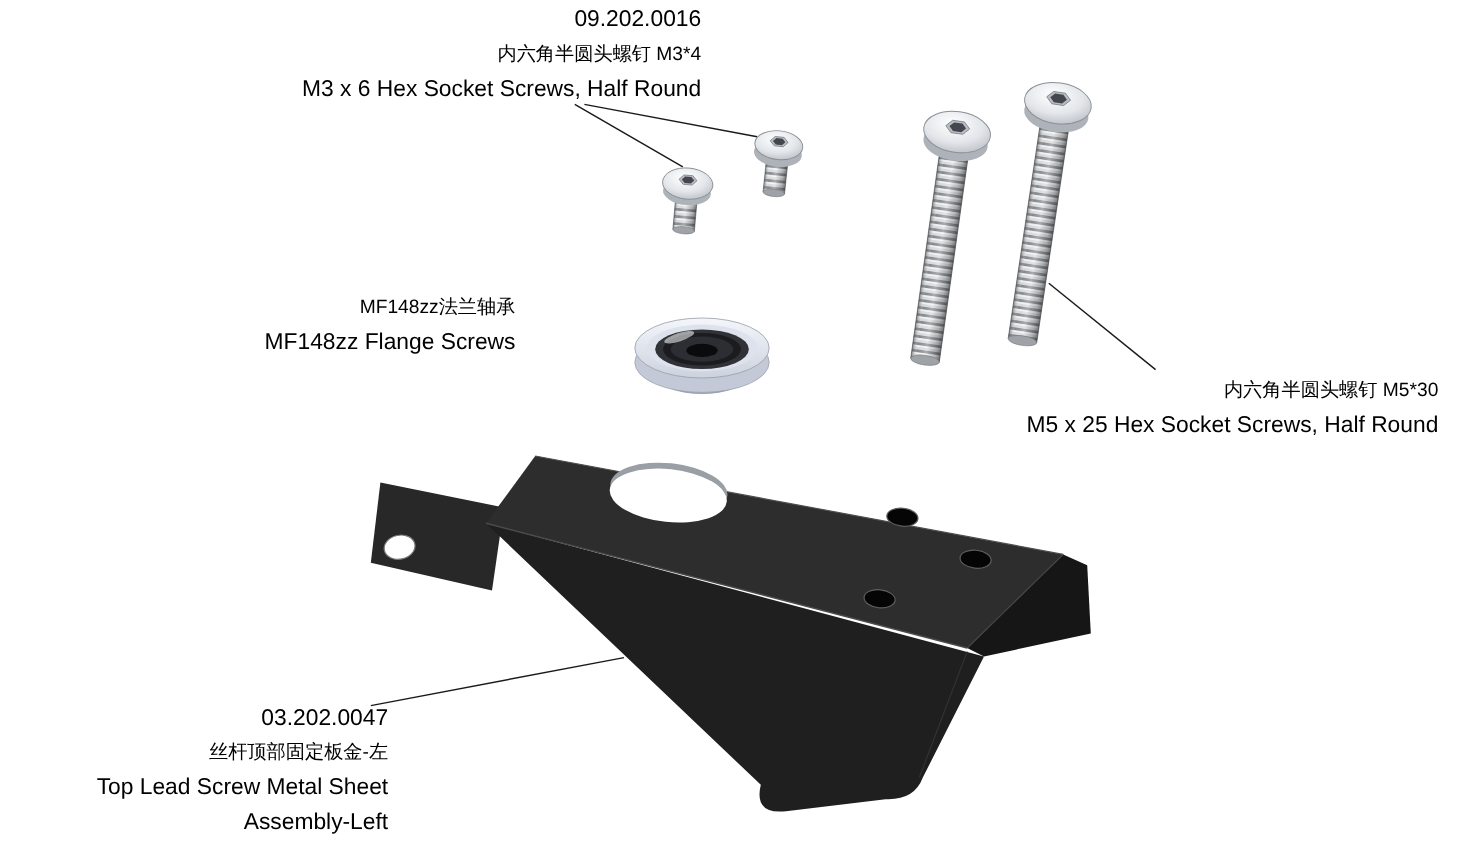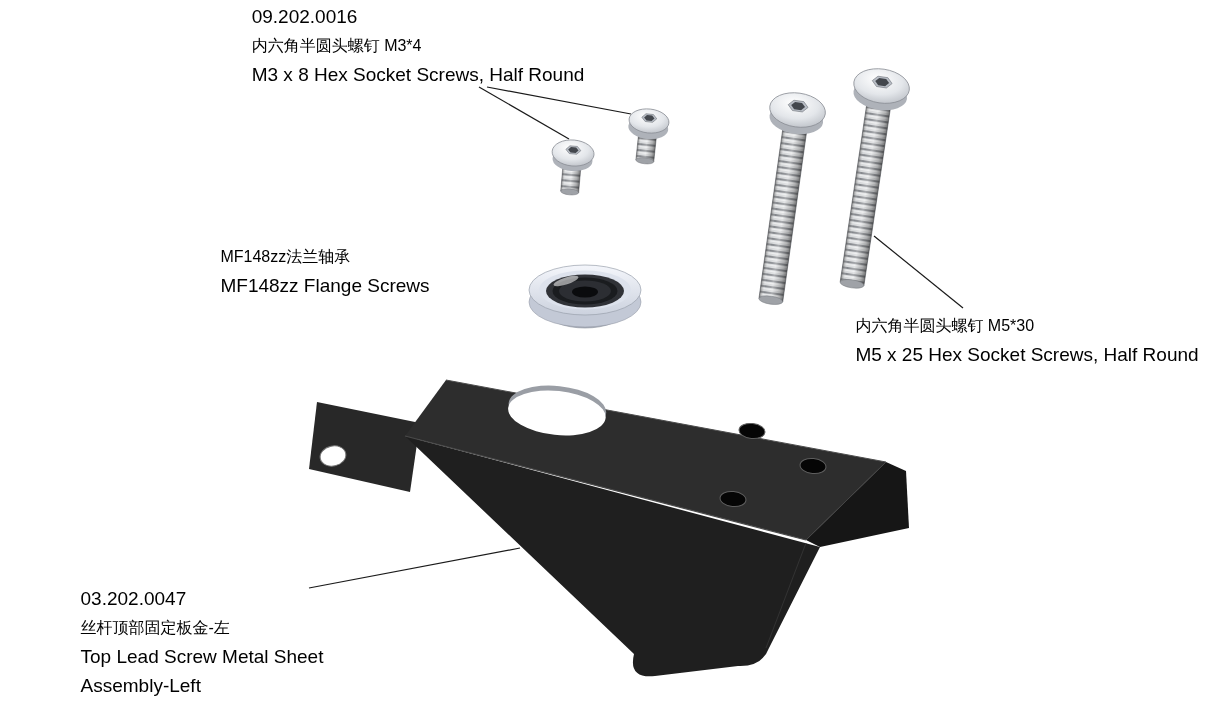--- a/index.html
+++ b/index.html
@@ -1,21 +1,21 @@
 <!DOCTYPE html>
 <html><head>
 <meta charset="utf-8">
 <style>
   html,body{margin:0;padding:0;background:#ffffff;}
   .canvas{
     position:relative;width:1232px;height:701px;background:#ffffff;overflow:hidden;
     font-family:"Liberation Sans","DejaVu Sans",sans-serif;color:#000;
   }
   .scene{position:absolute;left:0;top:0;}
-  .label{position:absolute;transform:translateX(-50%);text-align:left;white-space:nowrap;}
+  .label{position:absolute;transform:translateX(-50%);text-align:right;white-space:nowrap;}
   .label .line{font-size:19px;line-height:29px;}
   .label .zh{font-size:16px;}
 </style>
 </head>
 <body>
 
 <div class="canvas">
 
   <svg class="scene" width="1232" height="701" viewBox="0 0 1232 701">
     <defs>
@@ -132,21 +132,21 @@
 
       <ellipse cx="752" cy="431" rx="13" ry="7.5" fill="#050505" stroke="#5e5e5e" stroke-width="1" transform="rotate(6 752 431)"></ellipse>
       <ellipse cx="813" cy="466" rx="13" ry="7.5" fill="#050505" stroke="#5e5e5e" stroke-width="1" transform="rotate(6 813 466)"></ellipse>
       <ellipse cx="733" cy="499" rx="13" ry="7.5" fill="#050505" stroke="#5e5e5e" stroke-width="1" transform="rotate(6 733 499)"></ellipse>
     </g>
   </svg>
 
   <div class="label" style="left:418px;top:2px;">
     <div class="line">09.202.0016</div>
     <div class="line zh">内六角半圆头螺钉 M3*4</div>
-    <div class="line">M3 x 8 Hex Socket Screws, Half Round</div>
+    <div class="line">M3 x 6 Hex Socket Screws, Half Round</div>
   </div>
 
   <div class="label" style="left:325px;top:242px;">
     <div class="line zh">MF148zz法兰轴承</div>
     <div class="line">MF148zz Flange Screws</div>
   </div>
 
   <div class="label" style="left:1027px;top:311px;">
     <div class="line zh">内六角半圆头螺钉 M5*30</div>
     <div class="line">M5 x 25 Hex Socket Screws, Half Round</div>

